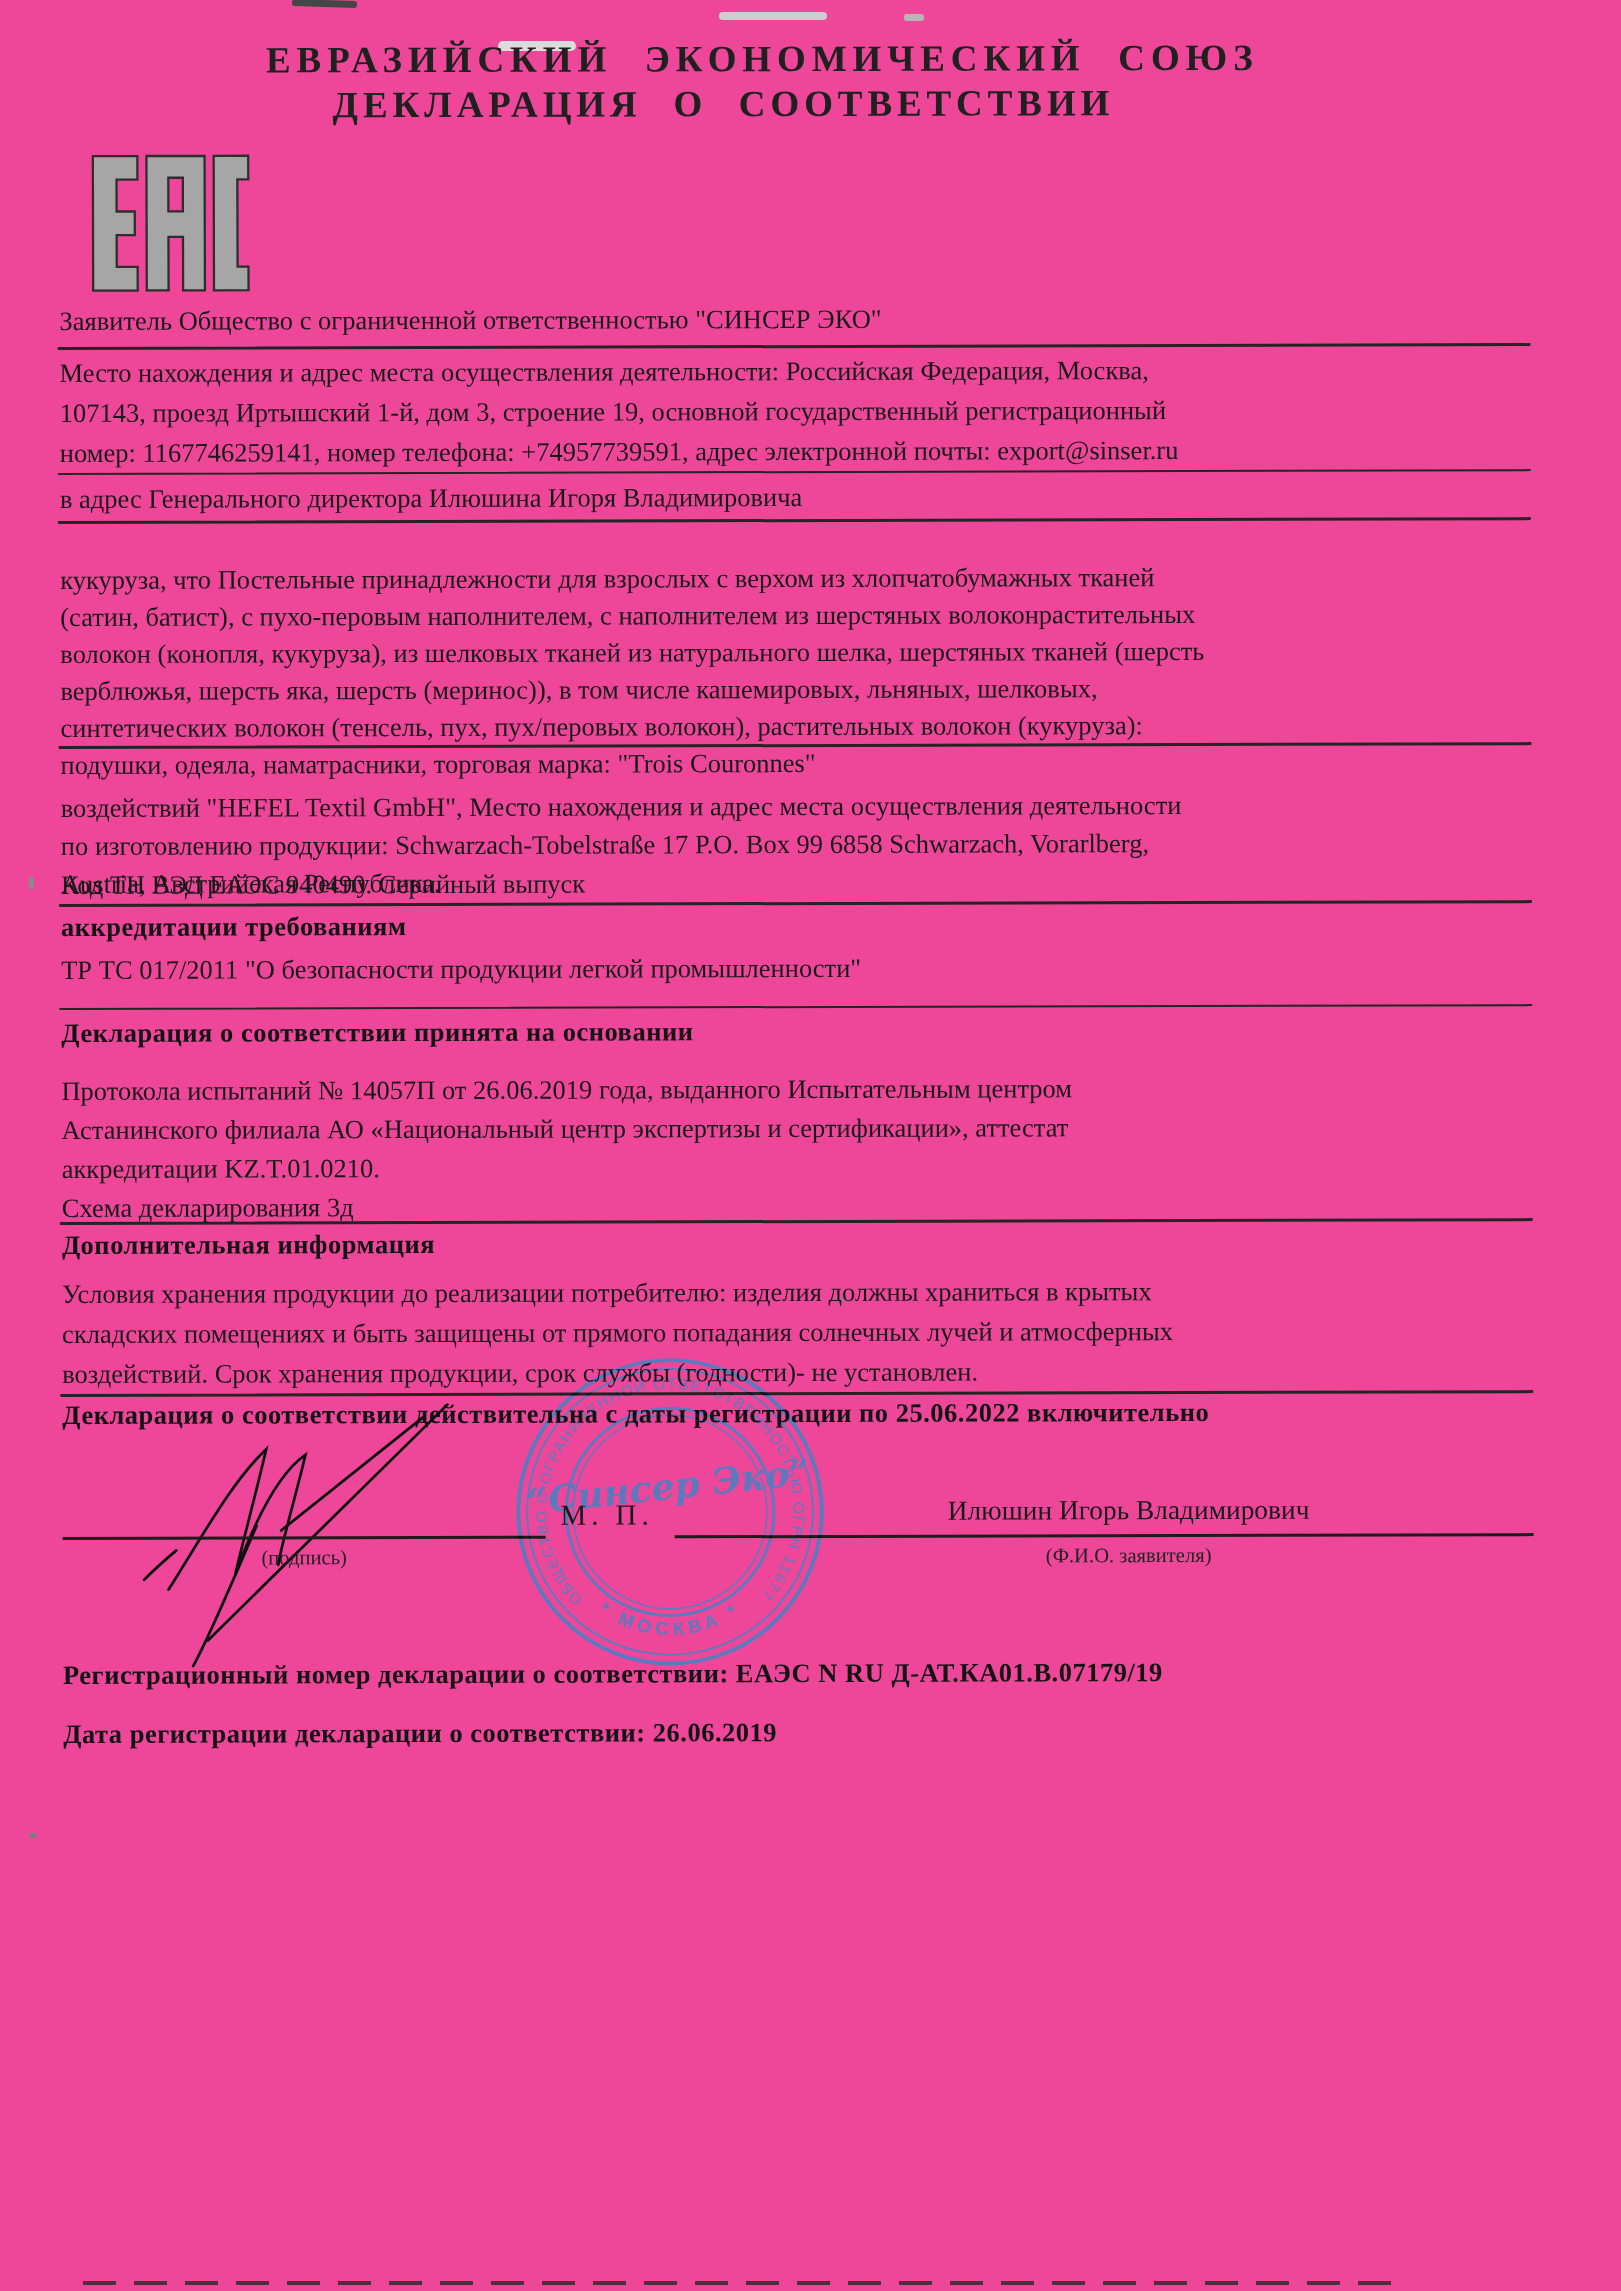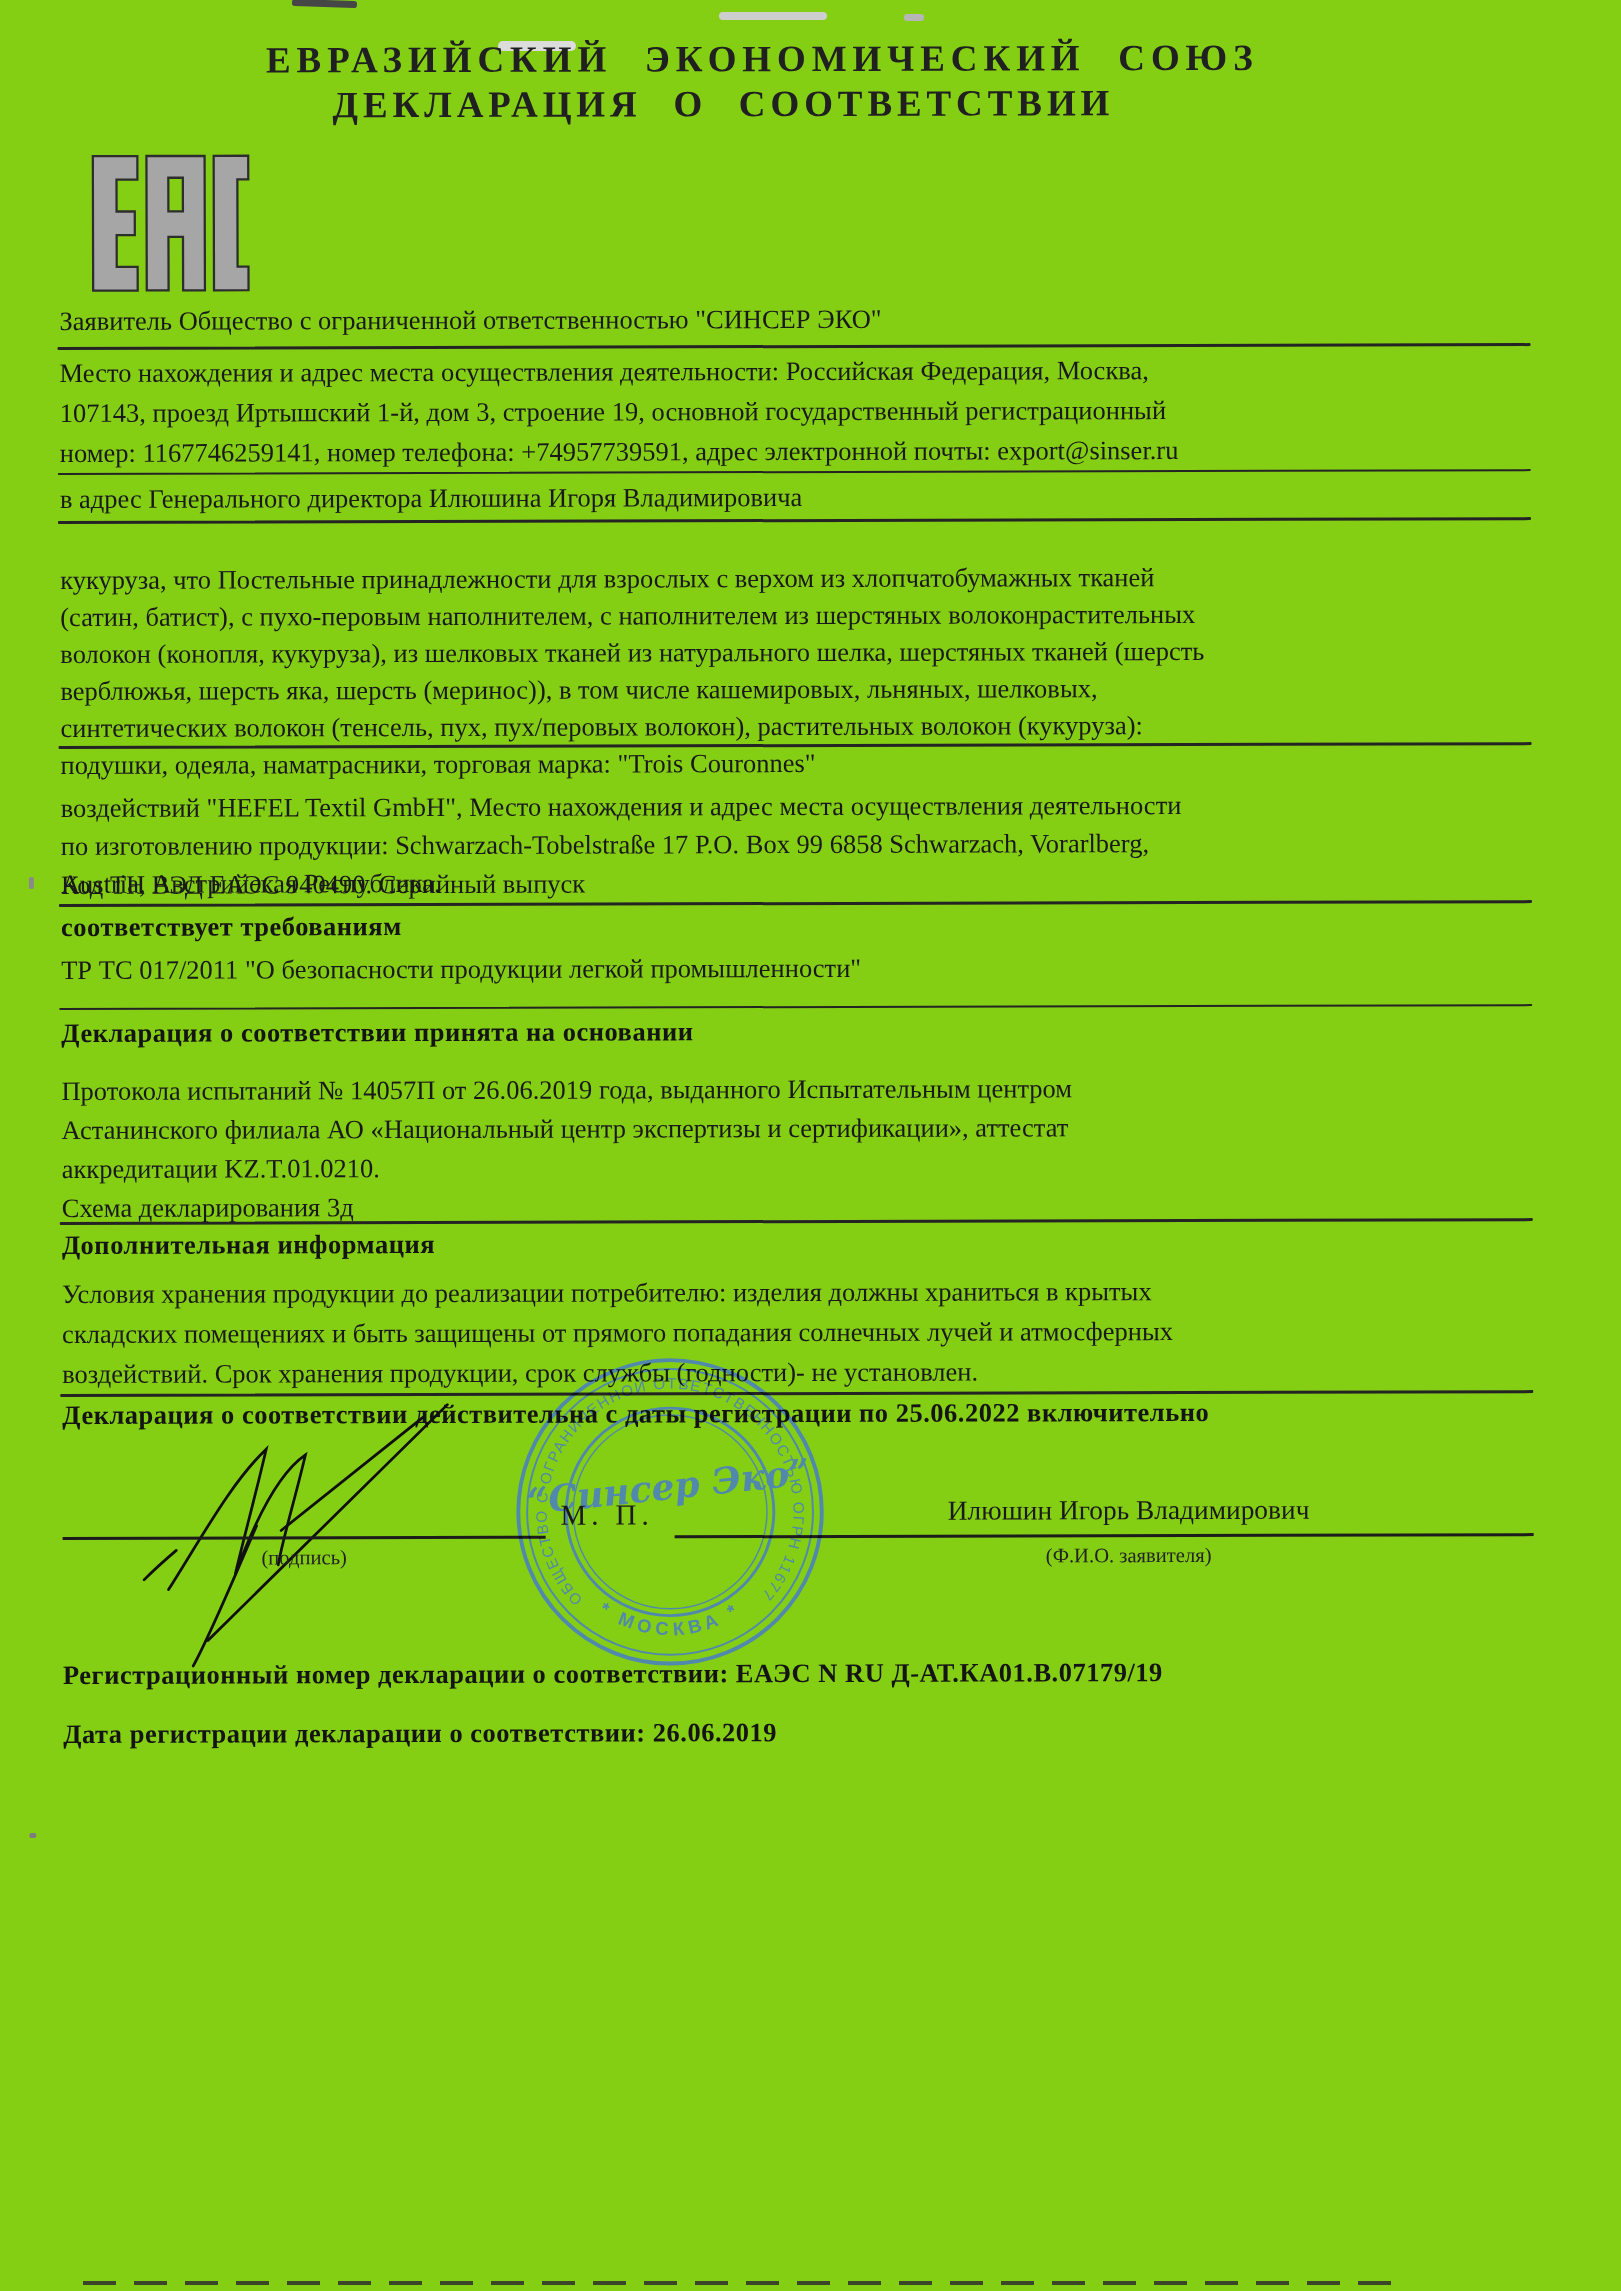--- a/index.html
+++ b/index.html
@@ -1,17 +1,17 @@
 <!DOCTYPE html>
 <html><head>
 <meta charset="utf-8">
 <style>
   html,body{margin:0;padding:0;background:#ffffff;}
   .page{
-    position:relative;width:1621px;height:2292px;background:#84cc16;
+    position:relative;width:1621px;height:2292px;background:#ec4899;
     font-family:"Liberation Serif", serif;color:#1b1b1b;overflow:hidden;
     filter:contrast(1.02);
   }
   .scan{position:absolute;inset:0;transform:rotate(-0.15deg);transform-origin:50% 40%;}
   .abs{position:absolute;}
   .b{font-weight:normal;}
   .pre{white-space:pre-line;}
   .body-text{font-size:26.5px;line-height:39px;}
   .title{font-weight:bold;text-align:center;letter-spacing:5.9px;word-spacing:17.6px;font-size:37px;color:#222;}
   .rule{position:absolute;left:59px;width:1473px;height:2.9px;background:#262626;border-radius:1px;}
@@ -75,21 +75,21 @@
     <div class="rule" style="top:744px;"></div>
 
     <div class="abs body-text pre" style="left:61px;top:749px;width:1490px;line-height:38px;">
       <span class="b">воздействий</span><span> "HEFEL Textil GmbH", Место нахождения и адрес места осуществления деятельности
 по изготовлению продукции: Schwarzach-Tobelstraße 17 P.O. Box 99 6858 Schwarzach, Vorarlberg,
 Austria, Австрийская Республика.</span>
     </div>
     <div class="abs body-text" style="left:61px;top:864px;width:1470px;">Код ТН ВЭД ЕАЭС 940490. Серийный выпуск</div>
     <div class="rule" style="top:902px;"></div>
 
-    <div class="abs boldline" style="left:61px;top:910px;">соответствует требованиям</div>
+    <div class="abs boldline" style="left:61px;top:910px;">аккредитации требованиям</div>
     <div class="abs body-text" style="left:61px;top:949px;width:1470px;">ТР ТС 017/2011 "О безопасности продукции легкой промышленности"</div>
     <div class="rule thin" style="top:1006px;"></div>
 
     <div class="abs boldline" style="left:61px;top:1016px;">Декларация о соответствии принята на основании</div>
     <div class="abs body-text pre" style="left:61px;top:1070px;width:1480px;line-height:39px;">Протокола испытаний № 14057П от 26.06.2019 года, выданного Испытательным центром
 Астанинского филиала АО «Национальный центр экспертизы и сертификации», аттестат
 аккредитации KZ.T.01.0210.
 Схема декларирования 3д</div>
     <div class="rule" style="top:1220px;"></div>
 

